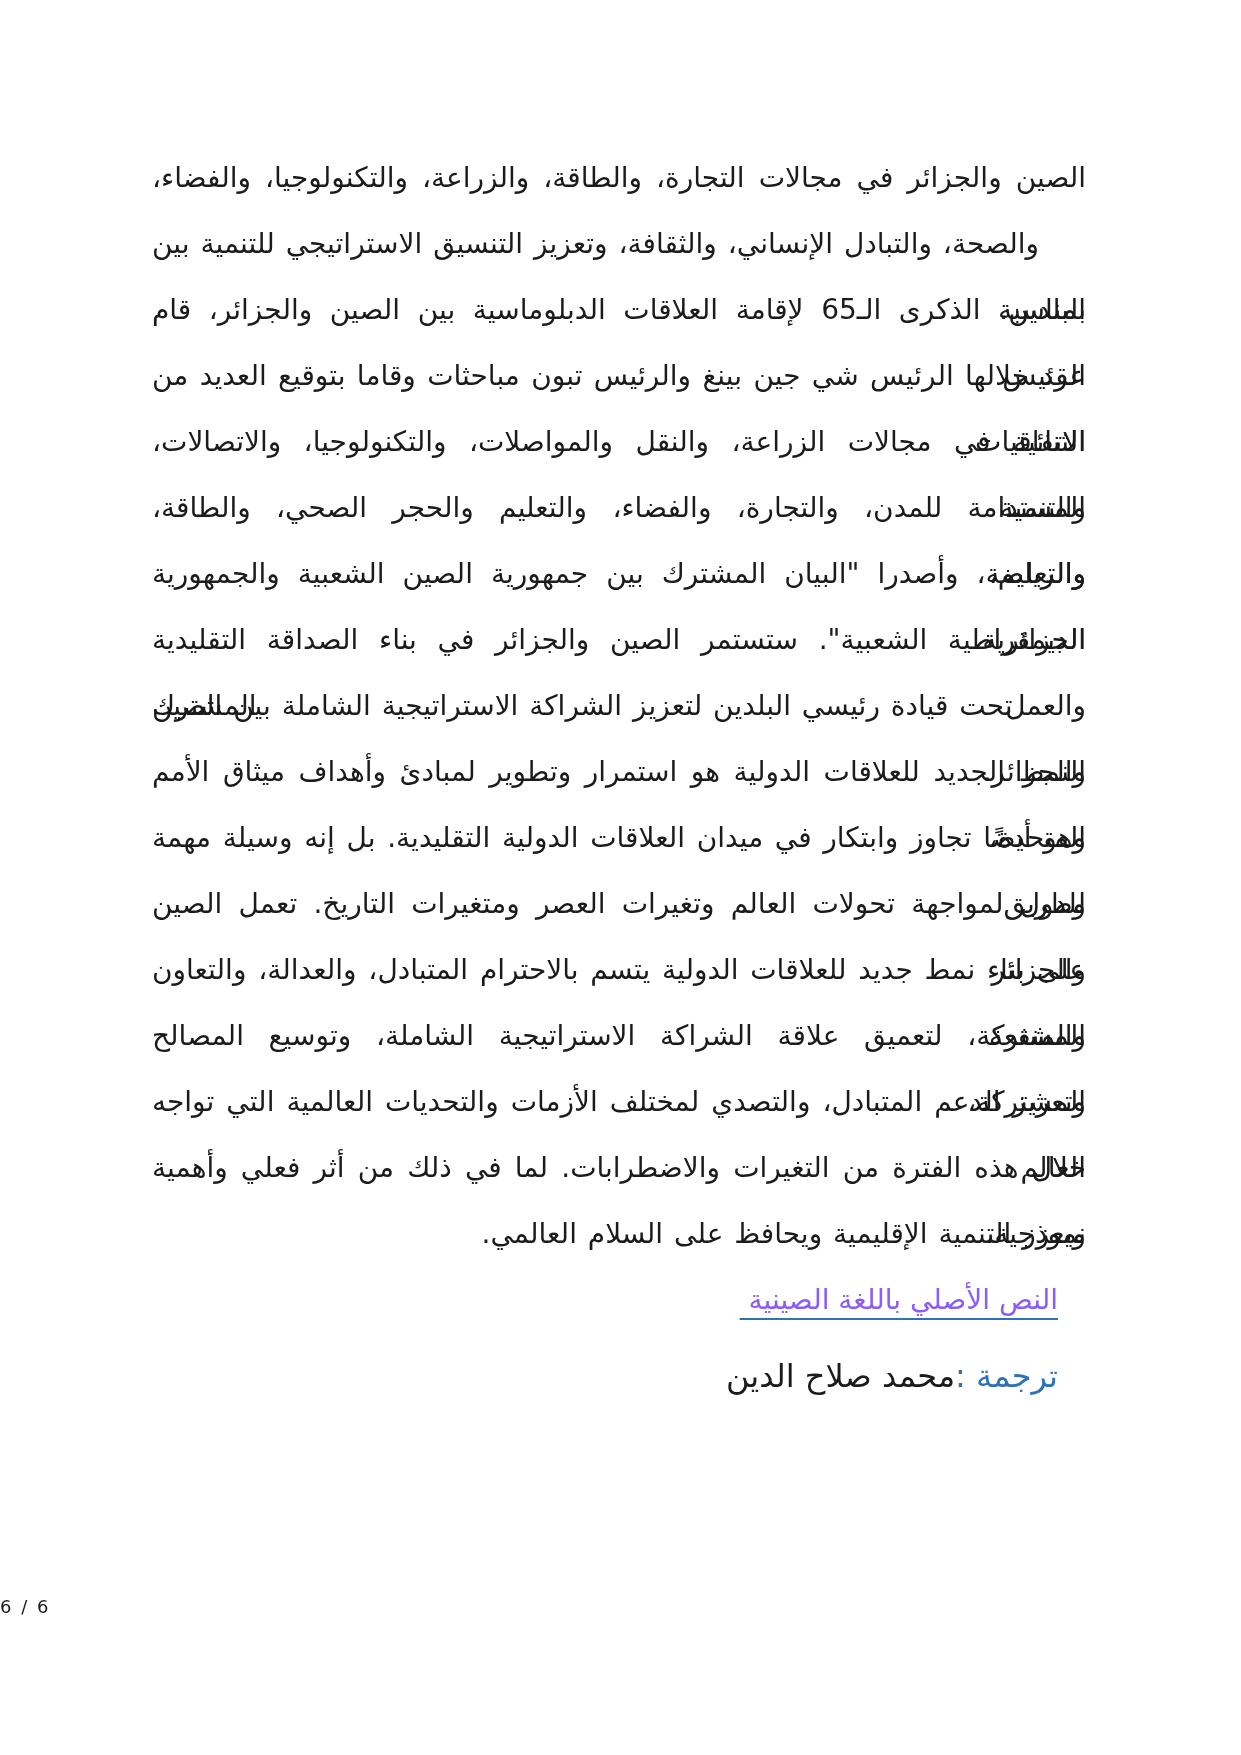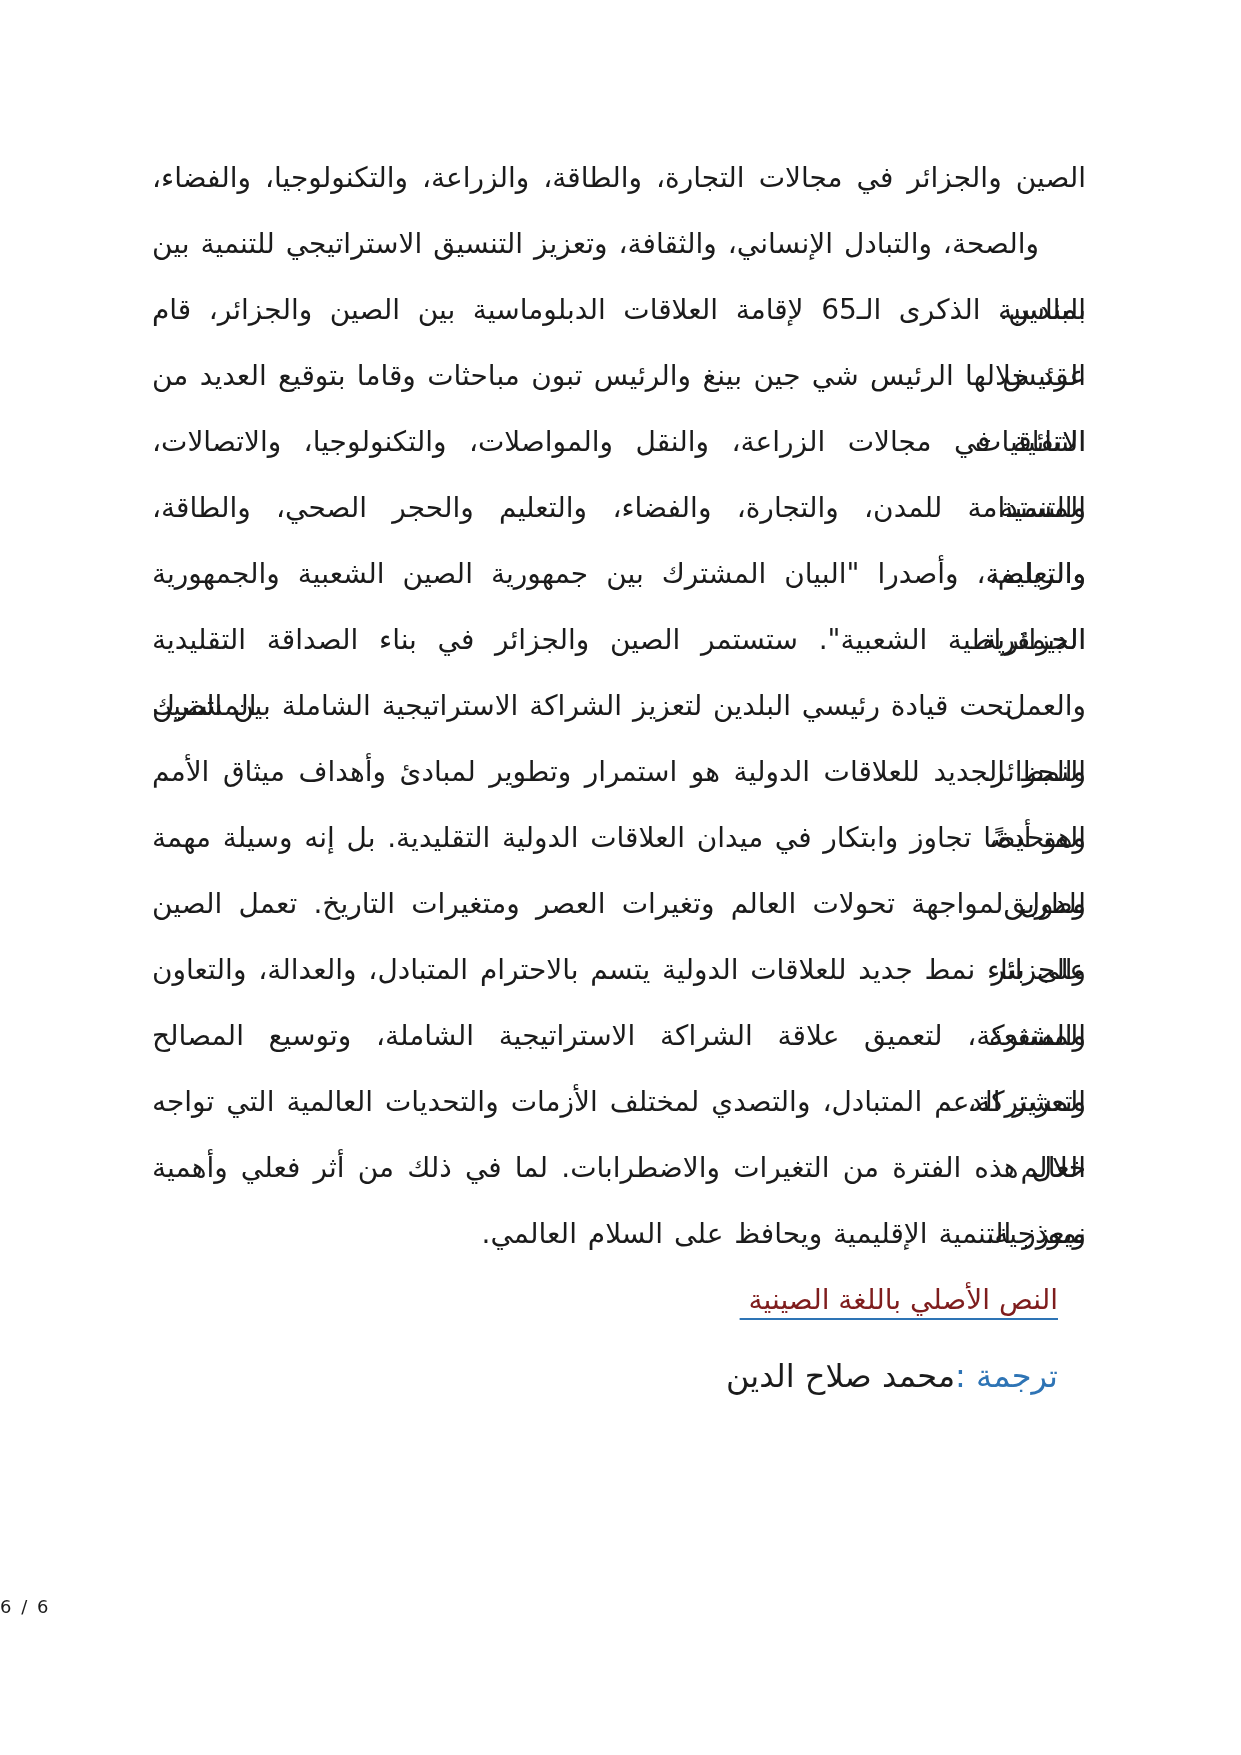--- a/index.html
+++ b/index.html
@@ -39,21 +39,21 @@
   .link-row {
     direction: rtl;
     line-height: 66px;
     height: 66px;
     font-size: 28px;
     text-align: right;
     padding-left: 2px;
     padding-right: 28px;
   }
   .source-link {
-    color: #7f1d1d;
+    color: #8b5cf6;
     text-decoration: underline;
     text-decoration-color: #2E74B5;
     text-decoration-thickness: 2px;
     text-underline-offset: 9px;
     cursor: pointer;
   }
   .translation-row {
     direction: rtl;
     line-height: 66px;
     height: 66px;

